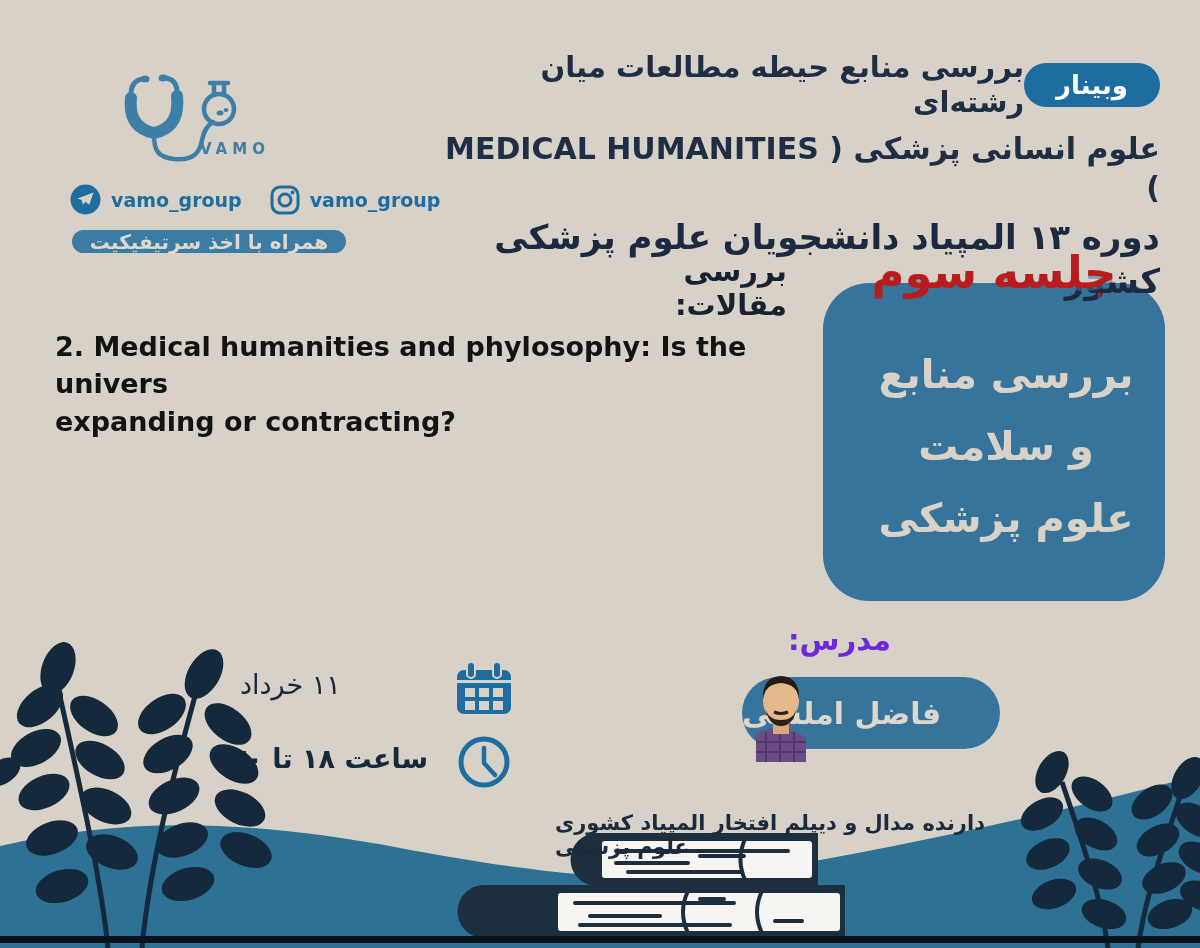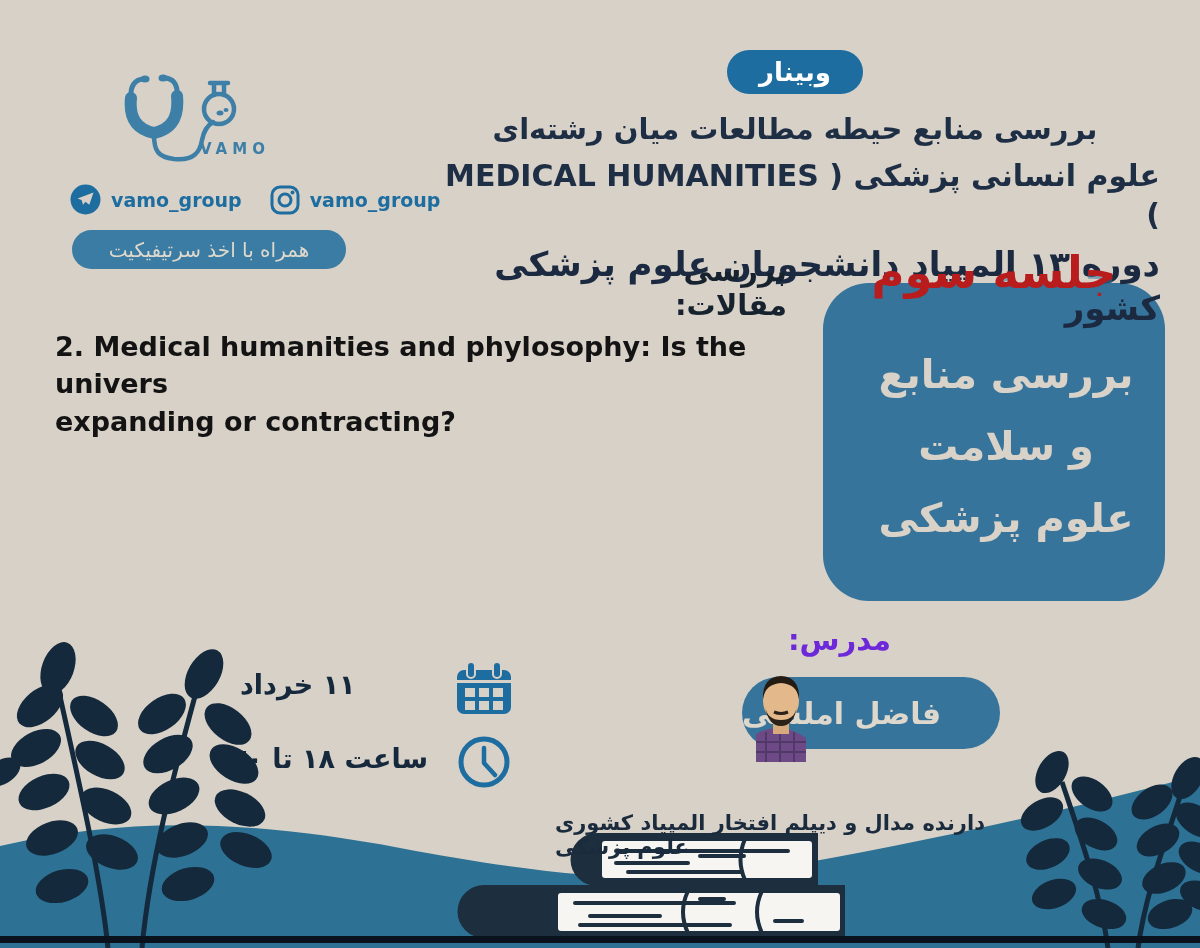--- a/index.html
+++ b/index.html
@@ -21,31 +21,31 @@
   }
   
   #social-row{
     left:70px;top:184px;z-index:2;
     display:flex;align-items:center;gap:10px;
   }
   .handle{font-size:19px;font-weight:bold;color:#1d6da0;}
   #instagram-icon{margin-left:18px;}
   
   #cert-pill{
-    left:72px;top:230px;width:274px;height:39px;z-index:2;
+    left:72px;top:230px;width:274px;height:23px;z-index:2;
     background:#3a7ca3;border-radius:21px;
     display:flex;align-items:center;justify-content:center;
-    color:#dfd8cd;font-size:20px;font-weight:normal;direction:rtl;
+    color:#dfd8cd;font-size:20px;font-weight:bold;direction:rtl;
   }
   
   #title-block{
     right:40px;top:50px;width:730px;z-index:2;
     direction:rtl;text-align:right;color:#1e2e44;
   }
-  #title-row1{display:flex;align-items:center;gap:18px;flex-direction:column;}
+  #title-row1{display:flex;align-items:center;}
   #webinar-badge{
     background:#1d6da0;color:#ffffff;border-radius:26px;
     padding:7px 32px;font-size:26px;font-weight:bold;flex:0 0 auto;
   }
   #title-line1{font-size:29px;font-weight:bold;line-height:1.2;}
   #title-line2{font-size:30px;font-weight:bold;margin-top:9px;line-height:1.3;}
   #title-line3{font-size:34px;font-weight:bold;margin-top:8px;line-height:1.3;color:#1b2a40;text-align:right;}
   
   #articles-heading{
     left:587px;top:254px;width:200px;z-index:2;
@@ -70,21 +70,21 @@
   #session-lines{
     left:823px;top:338px;width:342px;z-index:2;text-align:center;direction:rtl;
     font-size:40px;font-weight:bold;color:#d9d2c8;line-height:72px;padding-left:12px;
   }
   
   #calendar-icon{left:455px;top:662px;z-index:2;}
   #clock-icon{left:457px;top:735px;z-index:2;}
   #event-date{
     left:240px;top:669px;width:172px;z-index:2;
     direction:rtl;text-align:left;
-    font-size:27px;font-weight:bold;color:#15283c;
+    font-size:27px;font-weight:normal;color:#15283c;
   }
   #event-time{
     left:230px;top:743px;width:214px;z-index:2;
     direction:rtl;text-align:left;
     font-size:27px;font-weight:bold;color:#15283c;
   }
   
   #instructor-label{
     left:788px;top:623px;width:200px;z-index:2;
     direction:rtl;text-align:left;

